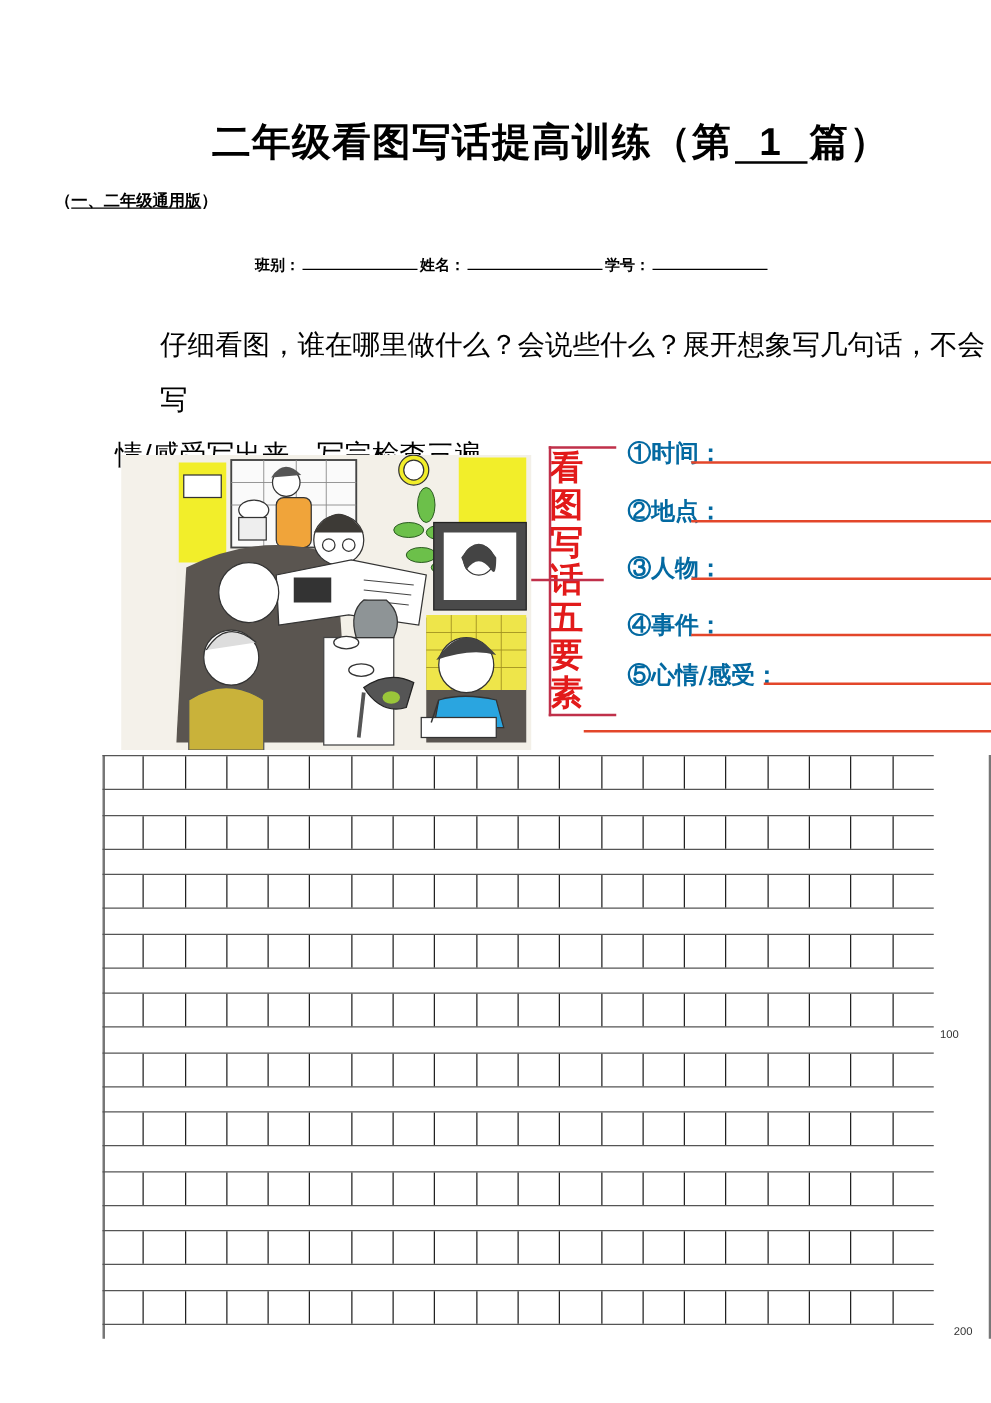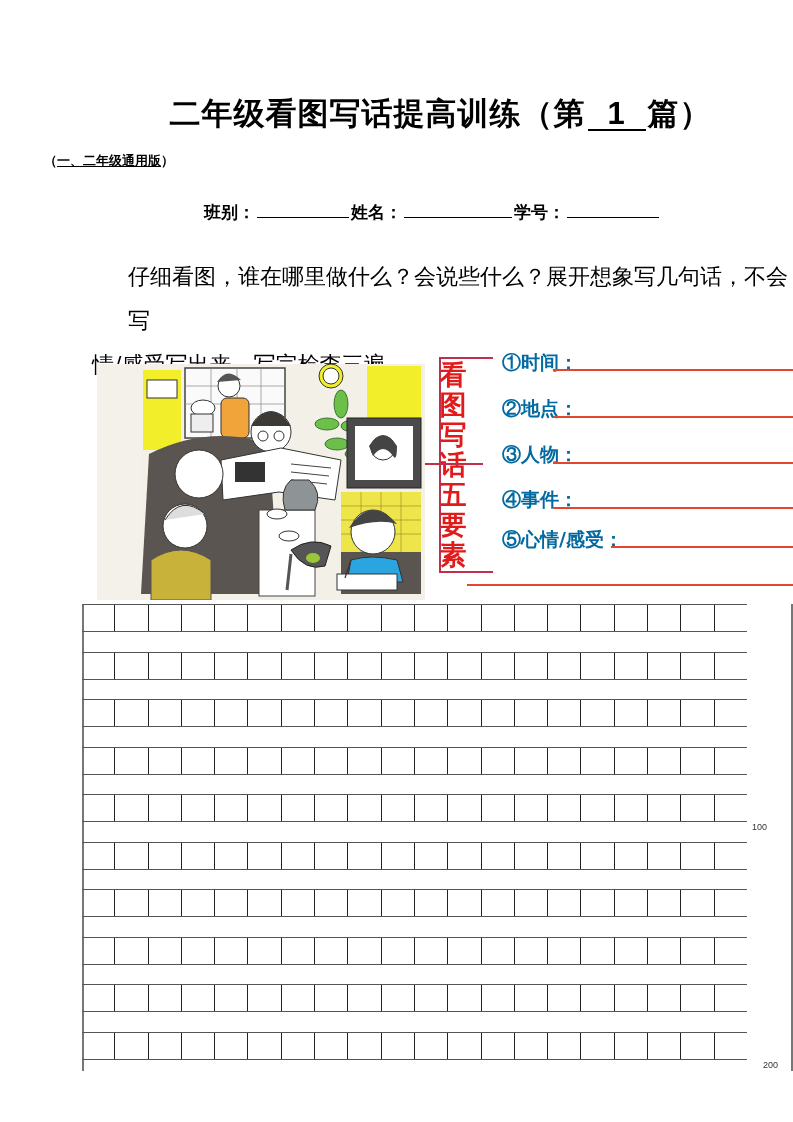--- a/index.html
+++ b/index.html
@@ -9,21 +9,21 @@
 
   
   .title { left:0; width:793px; top:93px; text-align:center; font-size:31px; font-weight:bold;
            font-family:"DejaVu Serif", "Liberation Serif", serif; letter-spacing:1px; white-space:nowrap; }
   .title .num { display:inline-block; width:58px; border-bottom:2px solid #000; text-align:center;
                 font-family:"Liberation Sans", sans-serif; line-height:30px; margin:0 2px; }
   .subtitle { left:0; width:793px; top:152px; text-align:left; font-size:13px; font-weight:bold; }
   .subtitle .u { text-decoration:underline; }
 
   
-  .info { top:201px; left:160px; font-size:17px; font-weight:bold; white-space:nowrap; }
+  .info { top:201px; left:160px; font-size:12px; font-weight:bold; white-space:nowrap; }
   .info .blank { display:inline-block; border-bottom:1px solid #000; height:14px; vertical-align:baseline; margin:0 2px; }
 
   
   .para { left:48px; width:706px; top:255px; font-size:22px; line-height:44px; font-weight:normal;
           font-family:"DejaVu Serif", "Liberation Serif", serif; }
   .para p { margin:0; }
   .para .indent { padding-left:36px; }
 
   
   .illus { left:97px; top:364px; width:284px; height:236px; background:#f4f1ea; overflow:hidden; }

